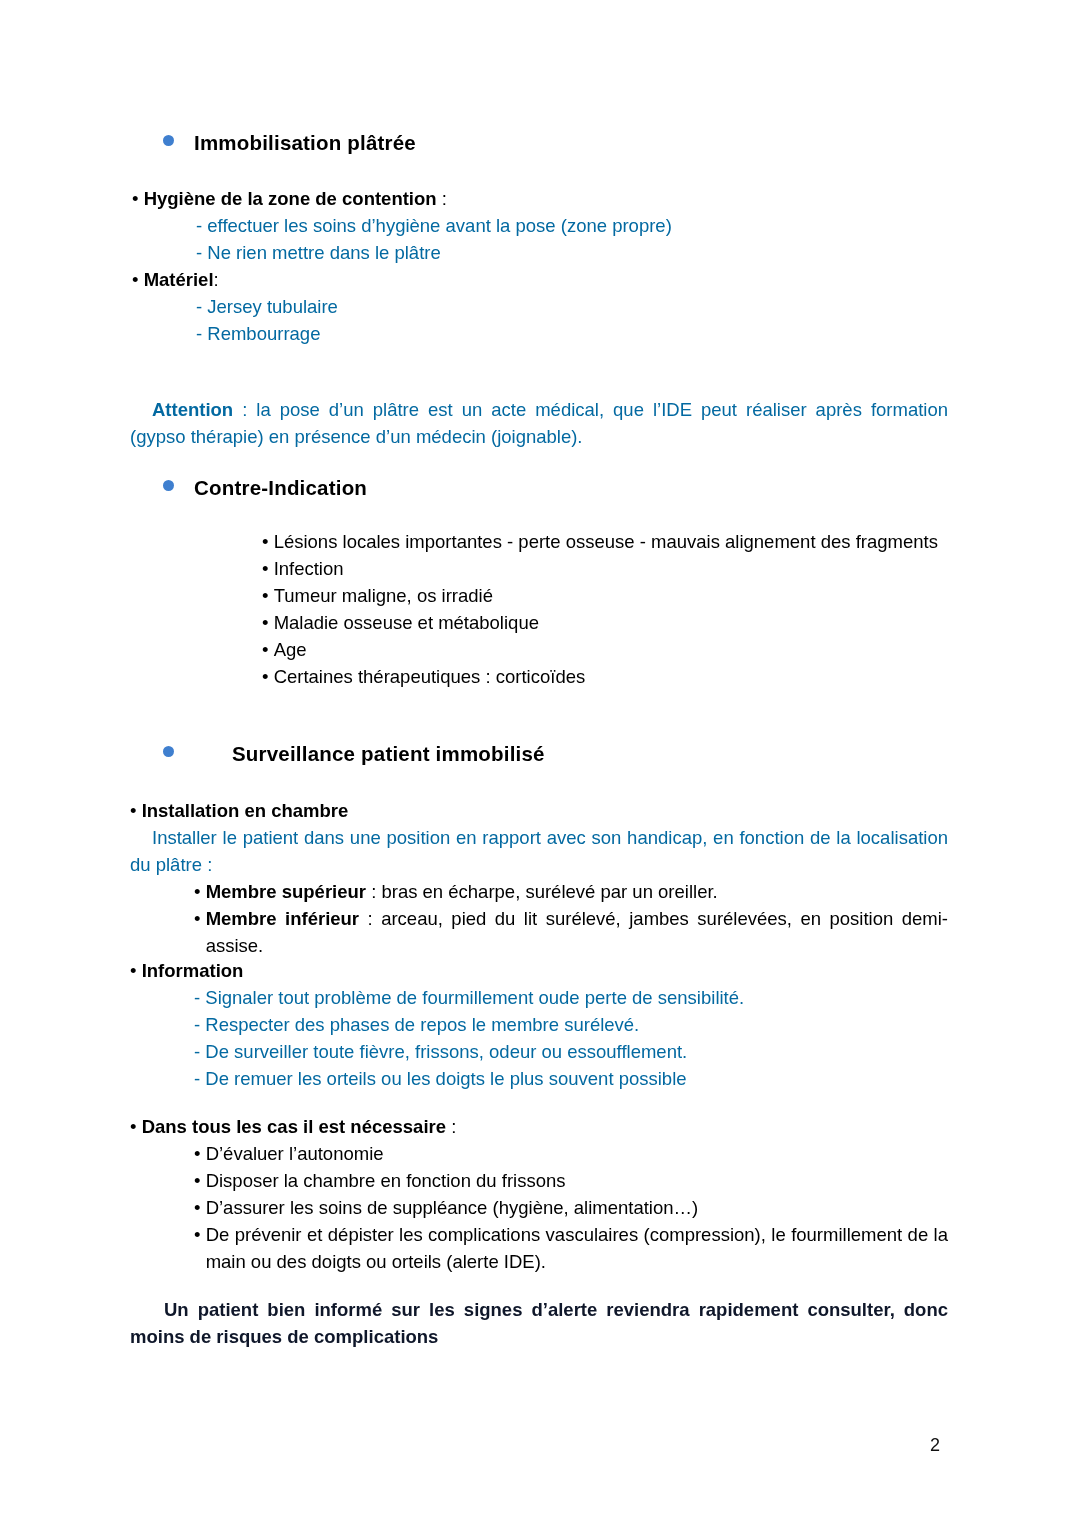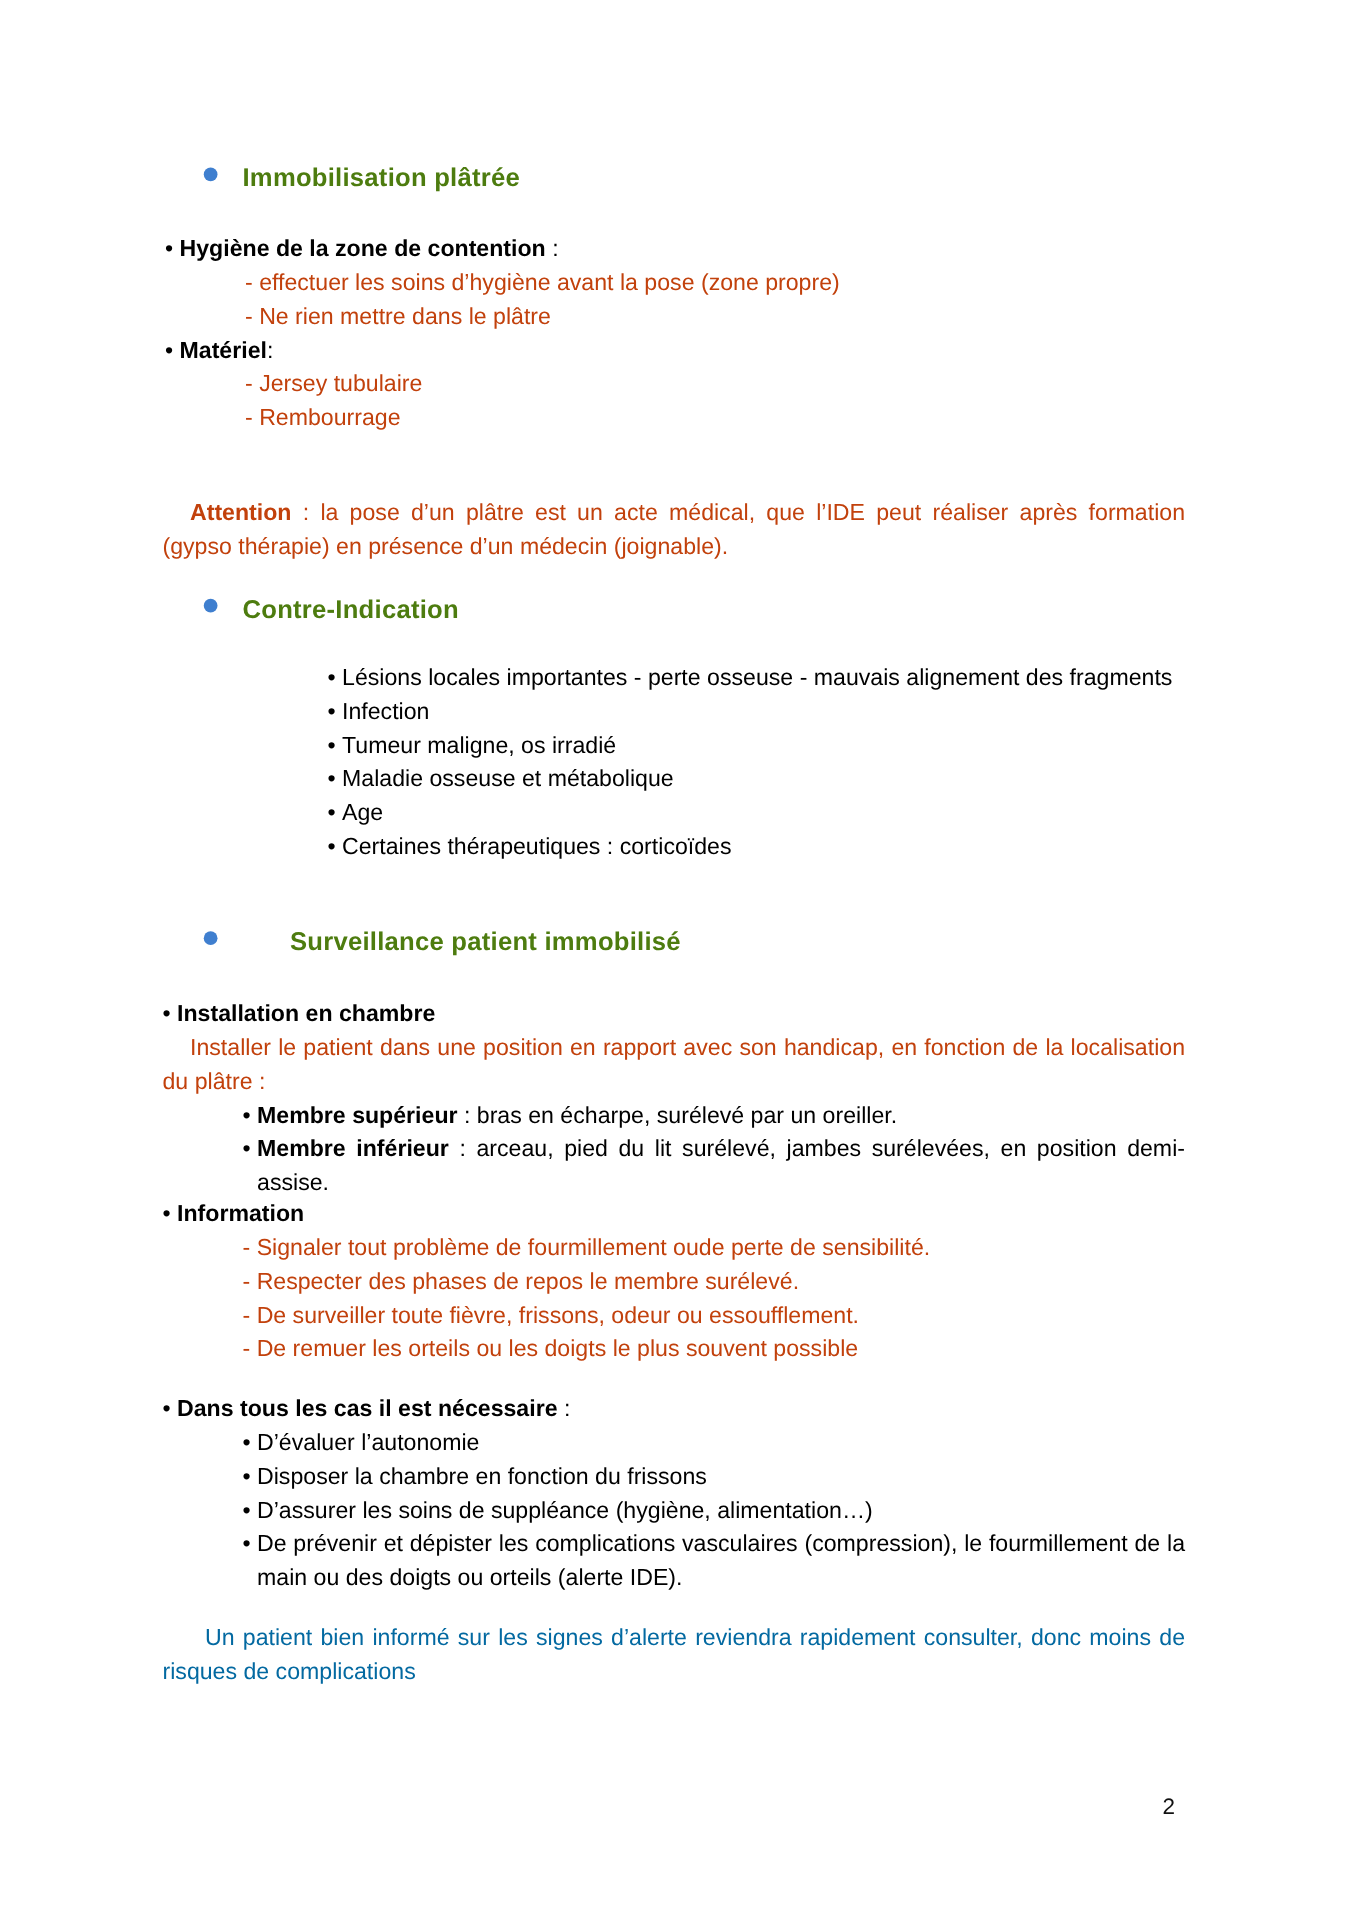--- a/index.html
+++ b/index.html
@@ -20,21 +20,21 @@
     width: 1080px;
     height: 1526px;
     background: #ffffff;
     box-sizing: border-box;
   }
 
   
   .heading {
     display: flex;
     align-items: baseline;
-    color: #4d7c0f;
+    color: #000000;
     font-weight: bold;
     font-size: 20.5px;
     letter-spacing: 0.2px;
   }
   .heading .hbullet {
     width: 11px;
     height: 11px;
     border-radius: 50%;
     background: #3f7fcf;
     display: inline-block;
@@ -43,21 +43,21 @@
     top: -4px;
   }
   .heading .htext {
     margin-left: 20px;
   }
 
   
   .body-text {
     font-size: 18.5px;
     line-height: 27px;
-    color: #c2410c;
+    color: #0369a1;
   }
   .just {
     text-align: justify;
     text-justify: inter-word;
   }
   .bold { font-weight: bold; }
 
   
   .row {
     display: flex;
@@ -86,22 +86,22 @@
   #grp-cas          { left: 130px; top: 1113px; width: 818px; }
   #p-red            { left: 130px; top: 1296px; width: 818px; }
   #page-number      { left: 930px; top: 1435px; }
 
   .dash-row { padding-left: 64px; }
   .sub-row  { padding-left: 64px; }
 
   .ci-first-indent .tx { text-align: justify; }
 
   .redtext {
-    color: #0369a1;
-    font-weight: normal;
+    color: #0f172a;
+    font-weight: bold;
     font-size: 18.5px;
     line-height: 27px;
     text-align: justify;
   }
   .redtext .lead { display: inline-block; width: 34px; }
 
   .indent-first { display: inline-block; width: 22px; }
 
   .pagenum {
     font-size: 18px;

